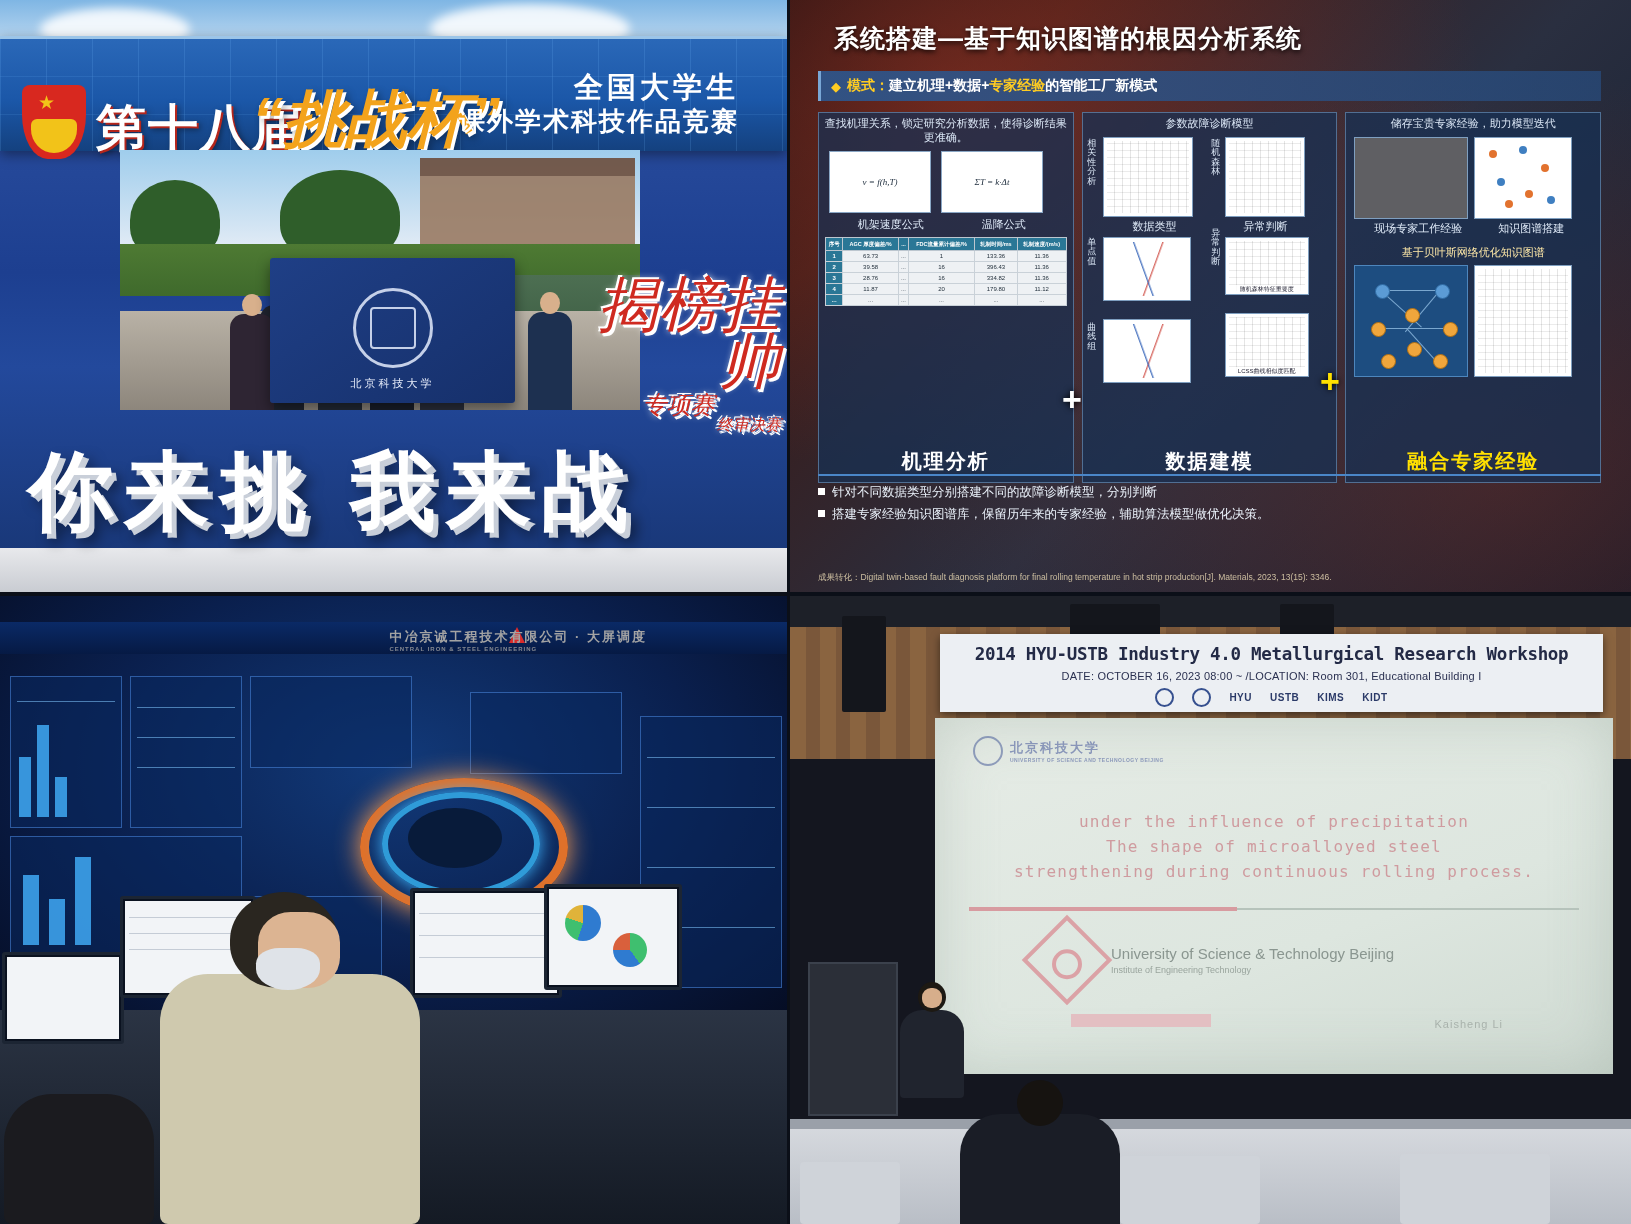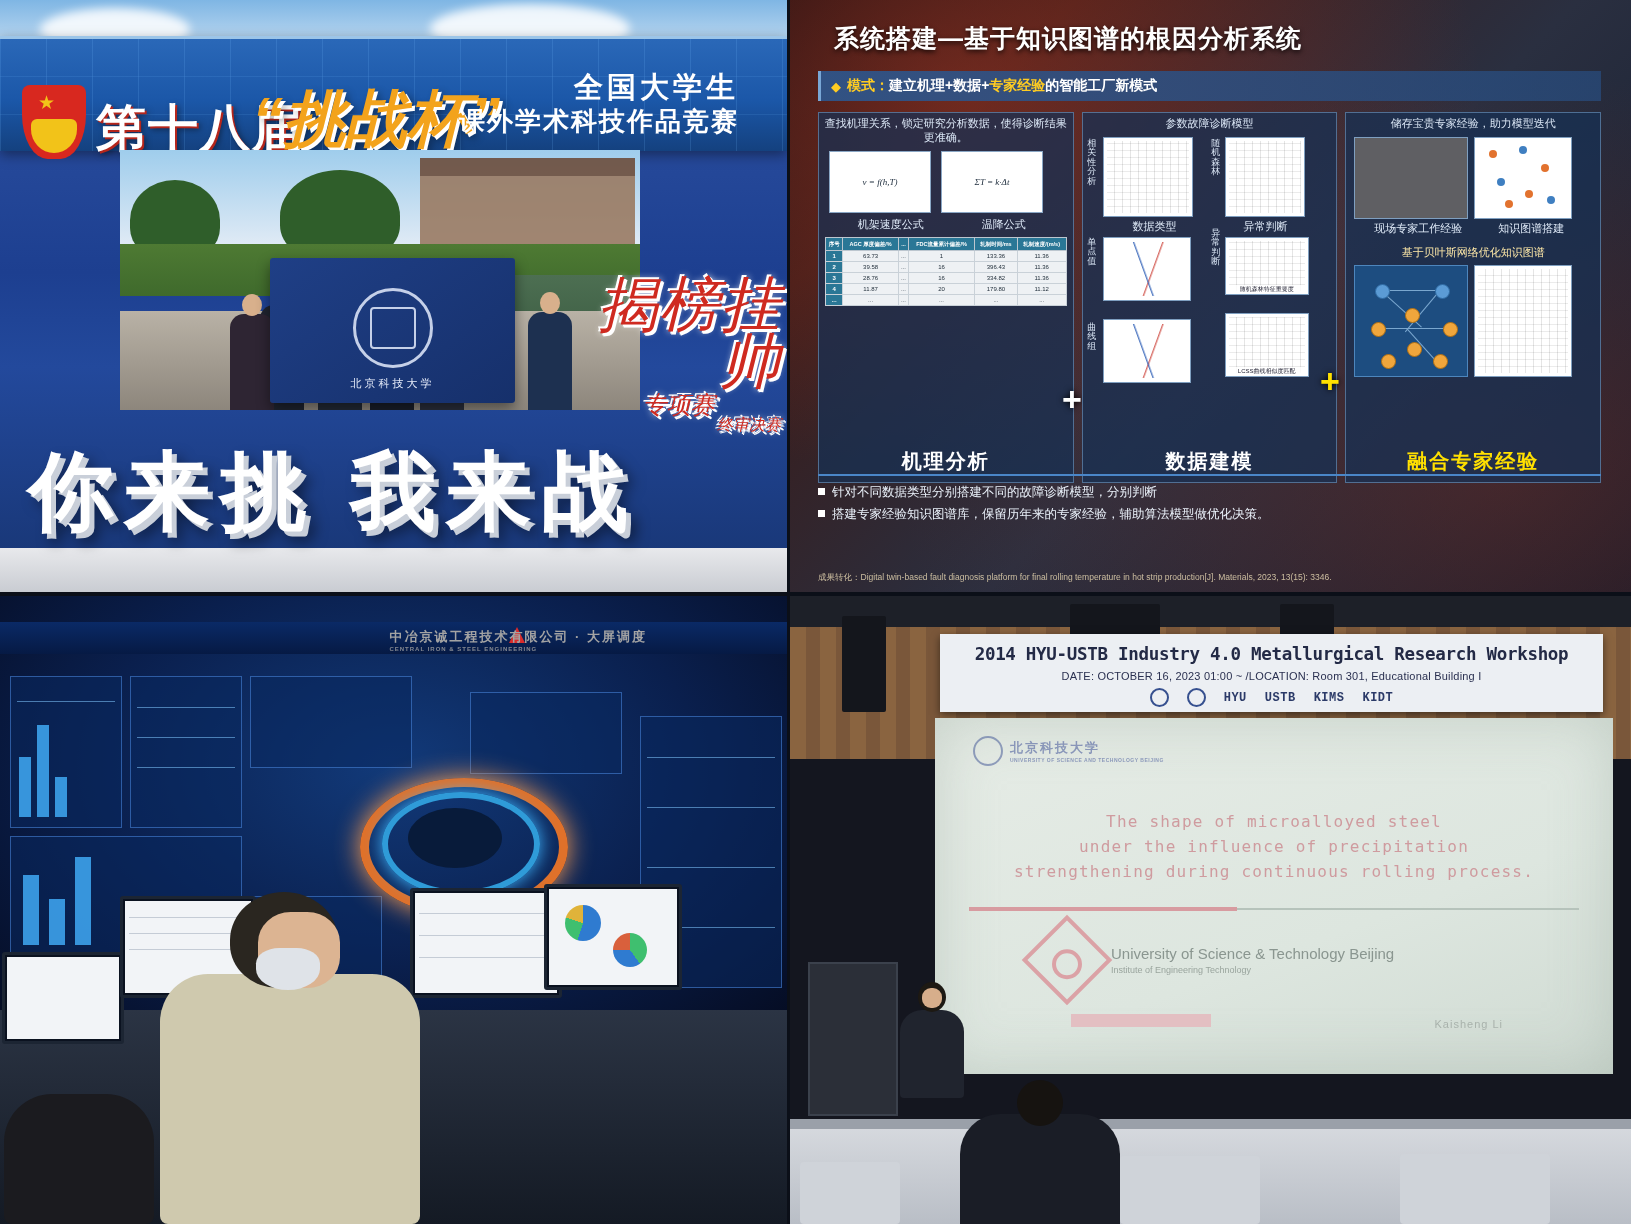--- a/index.html
+++ b/index.html
@@ -146,21 +146,21 @@
   .br-wood{position:absolute;left:0;top:0;width:100%;height:26%;
      background:repeating-linear-gradient(90deg,#8a6440 0 16px,#7a573a 16px 30px);}
   .br-ceil{position:absolute;left:0;top:0;width:100%;height:5%;background:#1d2028;}
   .br-blackbox{position:absolute;background:#14161c;border-radius:2px;}
   .br-banner{position:absolute;left:150px;top:38px;right:28px;height:78px;background:#eceff3;
      box-shadow:0 3px 8px rgba(0,0,0,.5);}
   .br-bt1{position:absolute;left:0;right:0;top:10px;text-align:center;font-size:17.5px;font-weight:bold;color:#232a46;
      font-family:"DejaVu Sans Mono",monospace;letter-spacing:-.3px;white-space:nowrap;}
   .br-bt2{position:absolute;left:0;right:0;top:36px;text-align:center;font-size:11px;color:#2a3050;letter-spacing:.2px;white-space:nowrap;}
   .br-logos{position:absolute;left:0;right:0;top:54px;display:flex;justify-content:center;gap:18px;align-items:center;}
-  .br-logos span{font-size:12px;color:#2b3a68;font-weight:bold;letter-spacing:.5px;font-family:Liberation Mono, monospace;}
+  .br-logos span{font-size:10px;color:#2b3a68;font-weight:bold;letter-spacing:.5px;}
   .br-logos .circ{width:15px;height:15px;border-radius:50%;border:2px solid #36508f;}
 
   .br-screen{position:absolute;left:145px;top:122px;right:18px;bottom:150px;background:linear-gradient(160deg,#e6ece6,#dde6df 60%,#cfdad2);
      box-shadow:inset 0 0 60px rgba(160,175,165,.45);}
   .br-ustb{position:absolute;left:38px;top:18px;display:flex;gap:7px;align-items:center;opacity:.55;}
   .br-ustb .mark{width:26px;height:26px;border-radius:50%;border:2px solid #4a5e9a;}
   .br-ustb .tx{font-size:13px;color:#44569a;font-weight:bold;letter-spacing:2px;}
   .br-ustb .tx small{display:block;font-size:5px;letter-spacing:.5px;}
   .br-stitle{position:absolute;left:0;right:0;top:92px;text-align:center;color:#cf9b9f;
      font-family:"DejaVu Sans Mono",monospace;font-size:16px;line-height:1.55;letter-spacing:1.2px;}
@@ -503,42 +503,42 @@
 
   <div class="quad" id="q-br">
     <div class="br-wood"></div>
     <div class="br-ceil"></div>
     <div class="br-blackbox" style="left:52px;top:20px;width:44px;height:96px;"></div>
     <div class="br-blackbox" style="left:280px;top:8px;width:90px;height:46px;"></div>
     <div class="br-blackbox" style="left:490px;top:8px;width:54px;height:46px;"></div>
 
     <div class="br-banner">
       <div class="br-bt1">2014 HYU-USTB Industry 4.0 Metallurgical Research Workshop</div>
-      <div class="br-bt2">DATE: OCTOBER 16, 2023 01:00 ~ /LOCATION: Room 301, Educational Building I</div>
+      <div class="br-bt2">DATE: OCTOBER 16, 2023 08:00 ~ /LOCATION: Room 301, Educational Building I</div>
       <div class="br-logos">
         <div class="circ"></div>
         <div class="circ"></div>
         <span>HYU</span>
         <span>USTB</span>
         <span>KIMS</span>
         <span>KIDT</span>
       </div>
     </div>
 
     <div class="br-screen">
       <div class="br-ustb">
         <div class="mark"></div>
         <div class="tx">
           <span>北京科技大学</span>
           <small>UNIVERSITY OF SCIENCE AND TECHNOLOGY BEIJING</small>
         </div>
       </div>
       <div class="br-stitle">
+        <div>under the influence of precipitation</div>
         <div>The shape of microalloyed steel</div>
-        <div>under the influence of precipitation</div>
         <div>strengthening during continuous rolling process.</div>
       </div>
       <div class="br-rule"></div>
       <div class="br-org">
         <div class="glyph"></div>
         <div>
           <div class="t1">University of Science &amp; Technology Beijing</div>
           <div class="t2">Institute of Engineering Technology</div>
         </div>
       </div>

